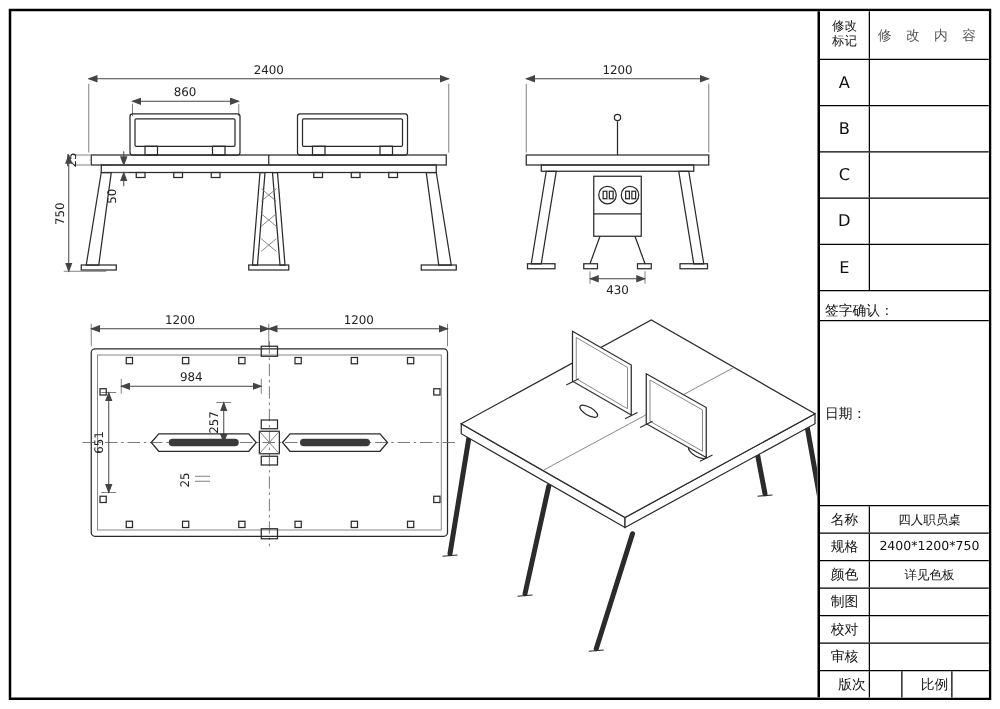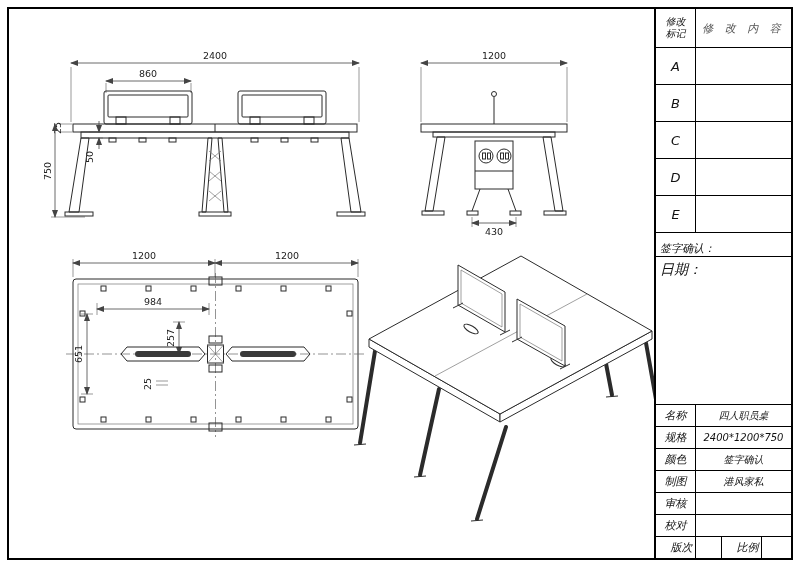--- a/index.html
+++ b/index.html
@@ -1,31 +1,31 @@
 <!DOCTYPE html>
 <html><head>
 <meta charset="utf-8">
 <style>
   * { margin:0; padding:0; box-sizing:border-box; }
   html,body { width:800px; height:567px; background:#fff; font-family:"DejaVu Sans","Liberation Sans",sans-serif; color:#111; }
   .sheet { position:absolute; left:7px; top:7px; width:786px; height:553px; border:2px solid #000; background:#fff; }
   .drawing-area { position:absolute; left:0; top:0; width:645px; height:439px; }
   .drawing-area svg { display:block; }
 
-  .title-block { position:absolute; right:0; top:0; width:137px; height:100%; border-left:2px solid #000; display:flex; flex-direction:column; background:#fff;font-style:italic; }
+  .title-block { position:absolute; right:0; top:0; width:137px; height:100%; border-left:2px solid #000; display:flex; flex-direction:column; background:#fff; }
   .tb-row { display:flex; border-bottom:1px solid #000; flex:0 0 auto; align-items:stretch; }
   .tb-label-cell { width:40px; border-right:1px solid #000; display:flex; align-items:center; justify-content:center; text-align:center; }
   .tb-value-cell { flex:1; display:flex; align-items:center; justify-content:center; font-size:10px; overflow:hidden; }
   .tb-header { height:39px; }
   .tb-header .tb-label-cell { font-size:10px; line-height:1.2; white-space:pre-line; }
   .tb-header .tb-value-cell { font-size:11px; letter-spacing:4px; color:#555; }
   .tb-rev { height:37px; }
   .tb-rev .tb-label-cell { font-size:13px; }
   .tb-sign { height:24px; font-size:11px; align-items:flex-end; padding-left:4px; }
-  .tb-date { flex:1 1 auto; font-size:14px; padding:4px; align-items:flex-start; }
+  .tb-date { flex:1 1 auto; font-size:11px; padding:4px; align-items:center; }
   .tb-info { height:22px; }
   .tb-info .tb-label-cell { font-size:11px; }
   .tb-footer { height:21px; font-size:11px; border-bottom:none; }
   .tb-footer .fcell { display:flex; align-items:center; justify-content:center; border-right:1px solid #000;padding-left:12px; }
   .tb-footer .fl { width:40px; }
   .tb-footer .fs { width:26px; }
   .tb-footer .fr { flex:1; border-right:none; }
 
   
   svg .geo  { stroke:#2b2b2b; fill:none; stroke-width:1; }
@@ -307,32 +307,31 @@
     <div class="tb-row tb-info">
       <div class="tb-label-cell">名称</div>
       <div class="tb-value-cell">四人职员桌</div>
     </div>
     <div class="tb-row tb-info">
       <div class="tb-label-cell">规格</div>
       <div class="tb-value-cell">2400*1200*750</div>
     </div>
     <div class="tb-row tb-info">
       <div class="tb-label-cell">颜色</div>
-      <div class="tb-value-cell">签字确认</div>
+      <div class="tb-value-cell">详见色板</div>
     </div>
     <div class="tb-row tb-info">
       <div class="tb-label-cell">制图</div>
-      <div class="tb-value-cell">港风家私</div>
+    </div>
+    <div class="tb-row tb-info">
+      <div class="tb-label-cell">校对</div>
+      <div class="tb-value-cell"></div>
     </div>
     <div class="tb-row tb-info">
       <div class="tb-label-cell">审核</div>
-      <div class="tb-value-cell"></div>
-    </div>
-    <div class="tb-row tb-info">
-      <div class="tb-label-cell">校对</div>
       <div class="tb-value-cell"></div>
     </div>
 
     <div class="tb-row tb-footer">
       <div class="fcell fl">版次</div>
       <div class="fcell fs"></div>
       <div class="fcell fl">比例</div>
       <div class="fcell fr"></div>
     </div>
 

